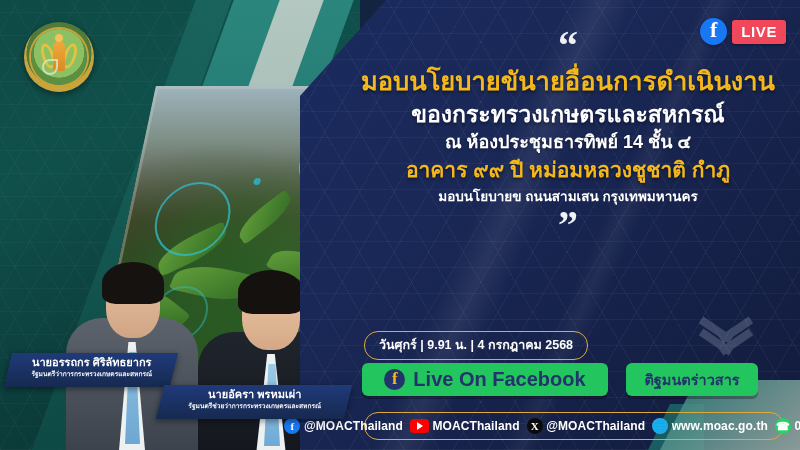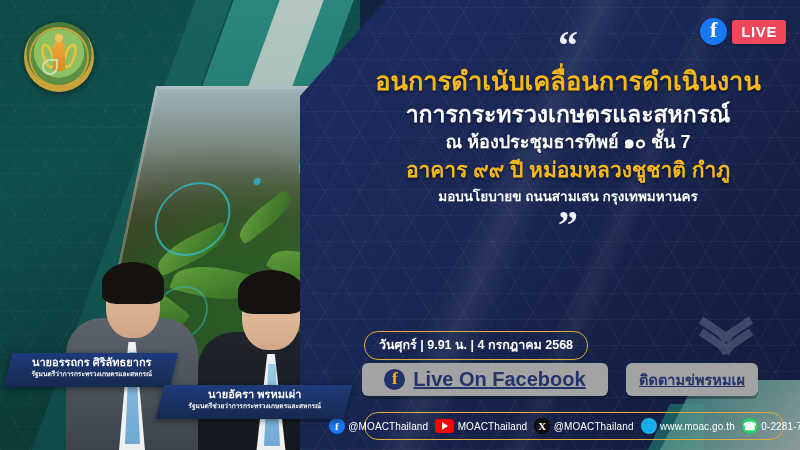--- a/index.html
+++ b/index.html
@@ -193,25 +193,24 @@
   .date-pill {
     position:absolute; left:364px; top:331px;
     border:1.4px solid #E0A93B; border-radius:14px;
     padding:3px 14px 4px; color:#fff; font-size:12.5px; font-weight:bold;
     white-space:nowrap;
   }
 
   
   .btn-row { position:absolute; left:362px; top:363px; display:flex; gap:18px; align-items:center; }
   .btn {
-    background:#a3a3a3; color:#23336b; border-radius:6px;
+    background:#22c55e; color:#23336b; border-radius:6px;
     font-weight:bold; display:flex; align-items:center; justify-content:center;
     box-shadow:0 3px 0 rgba(0,0,0,.28);
     cursor:pointer;
-    text-decoration:underline;
   }
   .btn-fb { width:246px; height:33px; gap:8px; font-size:20px; }
   .btn-fb .fbmini {
     width:21px; height:21px; border-radius:50%; background:#23336b; position:relative;
   }
   .btn-fb .fbmini::after {
     content:"f"; position:absolute; inset:0; text-align:center; color:#F7BA18;
     font-size:17px; font-weight:bold; line-height:20px; font-family:"Liberation Serif", serif;
   }
   .btn-news { width:132px; height:33px; font-size:14.5px; }
@@ -229,21 +228,21 @@
     display:flex; align-items:center; justify-content:center;
     font-size:11px; font-weight:bold; color:#fff; flex:0 0 auto;
     font-family:"Liberation Serif", serif;
   }
   .s-ic.fb { background:#1877F2; }
   .s-ic.yt { background:#FF0000; border-radius:4px; width:19px; height:14px; }
   .s-ic.yt::after { content:""; width:0;height:0;border-left:6px solid #fff;border-top:4px solid transparent;border-bottom:4px solid transparent; margin-left:1px;}
   .s-ic.x  { background:#0b0b0b; }
   .s-ic.web{ background:#29ABE2; }
   .s-ic.wa { background:#25D366; }
-  .s-txt { color:#fff; font-size:10px; font-weight:normal; white-space:nowrap; letter-spacing:.1px; }
+  .s-txt { color:#fff; font-size:12px; font-weight:bold; white-space:nowrap; letter-spacing:.1px; }
 
   
   .plate {
     position:absolute; background:linear-gradient(180deg,#1f3a7a,#16294f);
     transform:skewX(-14deg);
     box-shadow:0 2px 6px rgba(0,0,0,.45);
   }
   .plate .inner { transform:skewX(14deg); text-align:center; color:#fff; padding:3px 6px; }
   .plate .nm { font-size:11px; font-weight:bold; line-height:1.25; white-space:nowrap; }
   .plate .rl { font-size:6.6px; font-weight:bold; line-height:1.3; white-space:nowrap; opacity:.95; }
@@ -333,37 +332,37 @@
     </div>
   </div>
 
   <div class="fb-live">
     <div class="fb-circle"></div>
     <div class="live-box">LIVE</div>
   </div>
 
   <div class="content">
     <div class="qmark">“</div>
-    <h1 class="line-gold">อนการดำเนับเคลื่อนการดำเนินงาน</h1>
-    <h2 class="line-white">าการกระทรวงเกษตรและสหกรณ์</h2>
-    <div class="line-sm">ณ ห้องประชุมธารทิพย์ ๑๐ ชั้น 7</div>
+    <h1 class="line-gold">มอบนโยบายขันายอื่อนการดำเนินงาน</h1>
+    <h2 class="line-white">ของกระทรวงเกษตรและสหกรณ์</h2>
+    <div class="line-sm">ณ ห้องประชุมธารทิพย์ 14 ชั้น ๔</div>
     <div class="line-gold2">อาคาร ๙๙ ปี หม่อมหลวงชูชาติ กำภู</div>
     <div class="line-tiny">มอบนโยบายข ถนนสามเสน กรุงเทพมหานคร</div>
     <div class="qmark close">”</div>
   </div>
 
   <div class="date-pill">วันศุกร์  |  9.91 น.   | 4 กรกฎาคม 2568</div>
 
   <div class="btn-row">
     <div class="btn btn-fb">
       <span class="fbmini"></span>
       <span>Live On Facebook</span>
     </div>
     <div class="btn btn-news">
-      <span>ติดตามข่พรหมเผ</span>
+      <span>ติฐมนตร่าวสาร</span>
     </div>
   </div>
 
   <div class="social-bar">
     <div class="s-item">
       <span class="s-ic fb">f</span>
       <span class="s-txt">@MOACThailand</span>
     </div>
     <div class="s-item">
       <span class="s-ic yt"></span>

